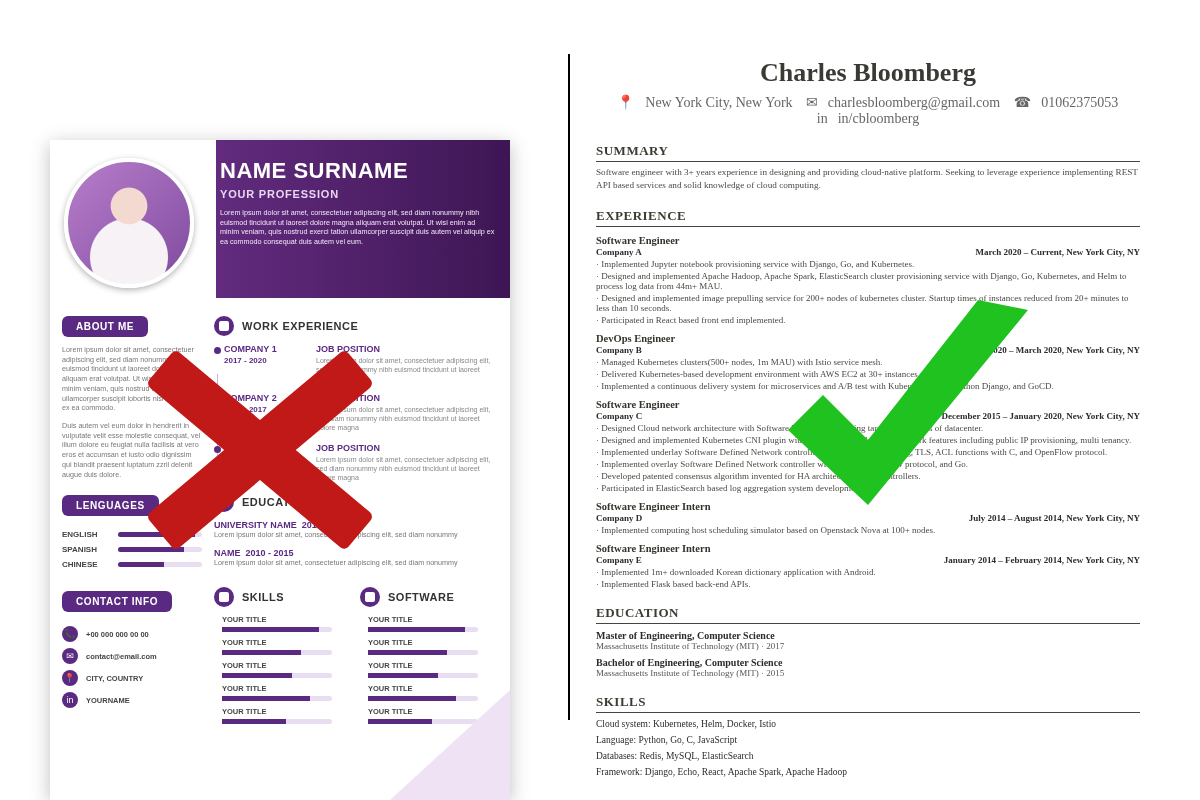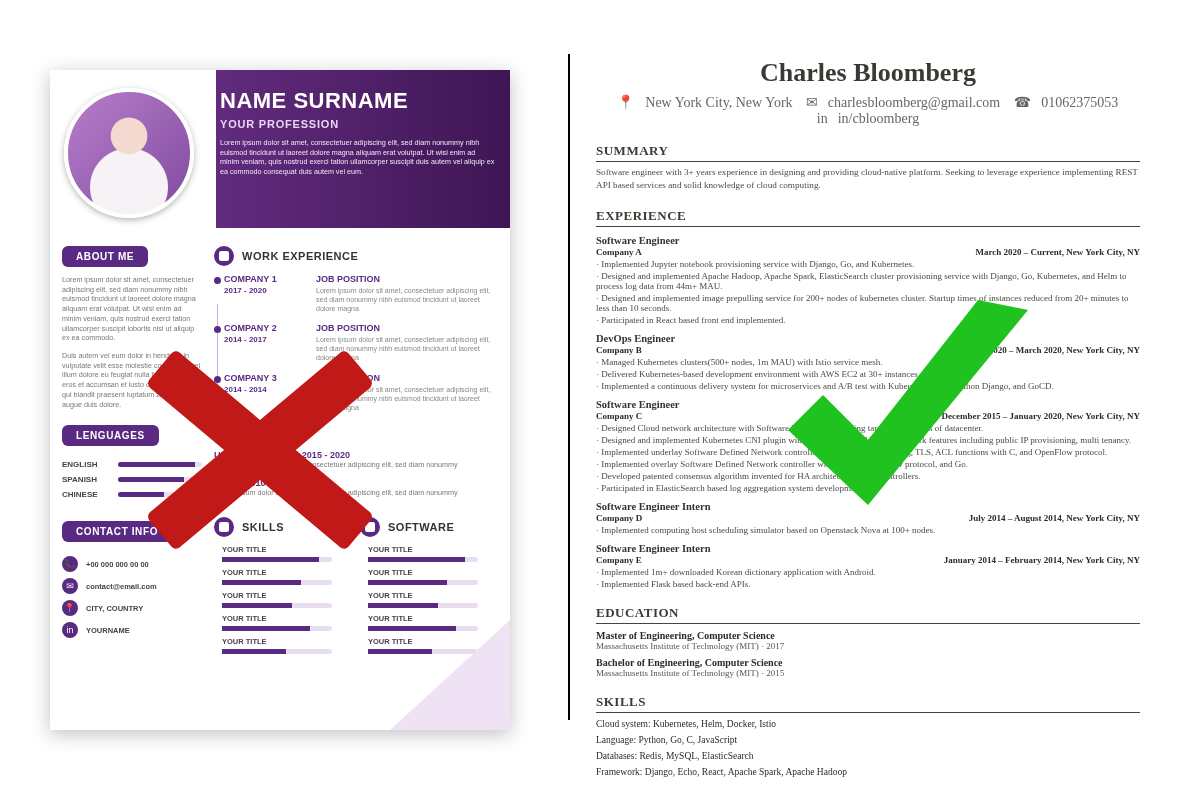--- a/index.html
+++ b/index.html
@@ -8,21 +8,21 @@
     background: #fff;
     font-family: Georgia, 'Times New Roman', serif;
     position: relative;
     overflow: hidden;
   }
   .stage { display: flex; width: 100%; height: 100%; }
 
   
   .left-wrap {
     width: 560px; height: 100%;
-    display: flex; align-items: center; justify-content: center;
+    display: flex; align-items: flex-end; justify-content: center;
     position: relative;
   }
   .resume-card {
     width: 460px; height: 660px;
     background: #fff;
     box-shadow: 0 4px 18px rgba(0,0,0,.25);
     position: relative;
     font-family: Arial, Helvetica, sans-serif;
     overflow: hidden;
   }

